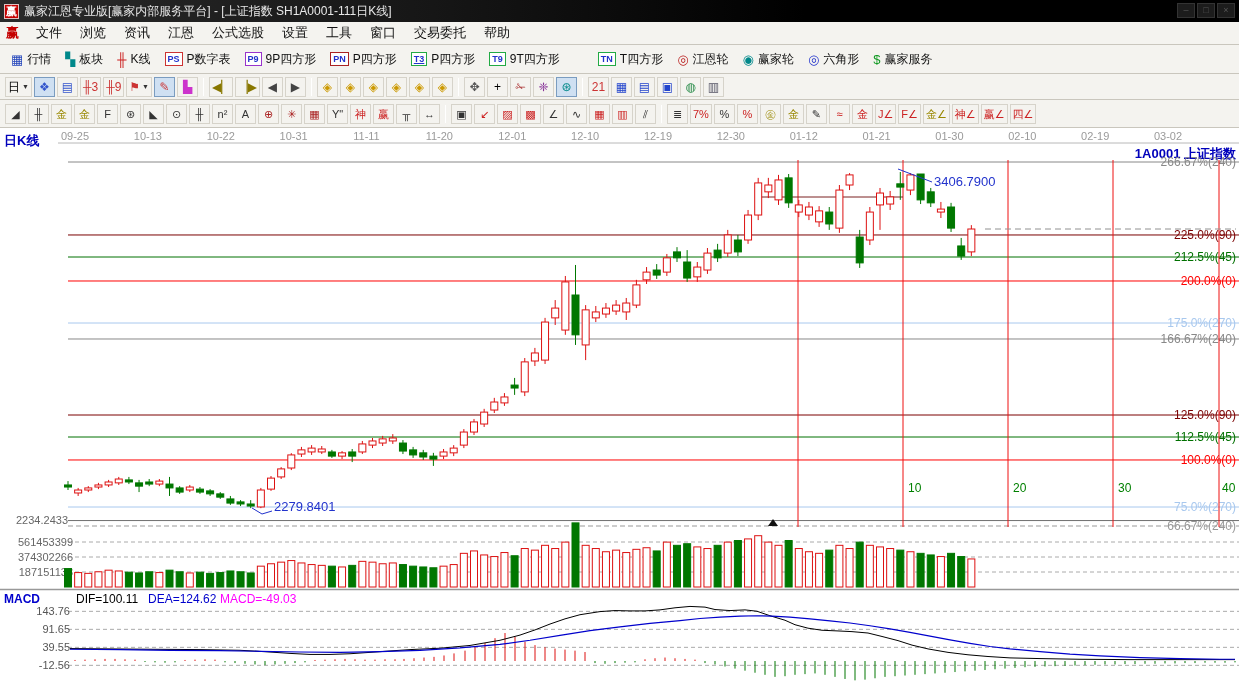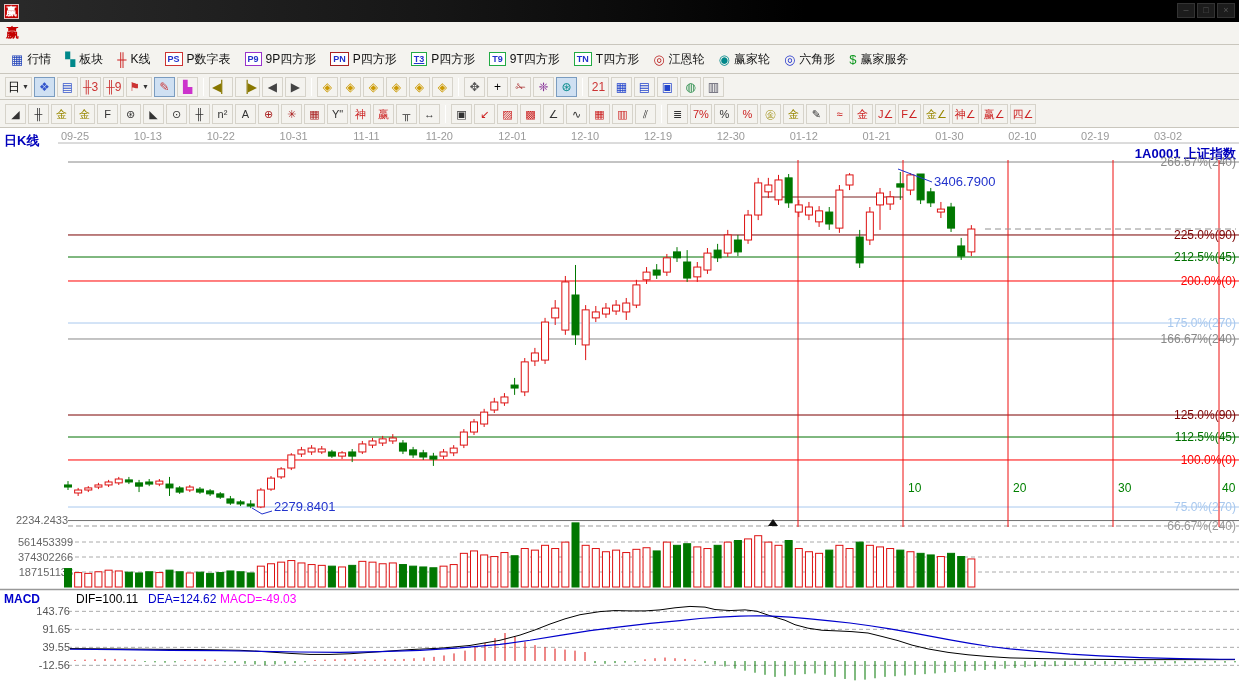--- a/index.html
+++ b/index.html
@@ -38,29 +38,42 @@
   
   .chartwrap{position:relative;width:1239px;height:555px;background:#fff;}
   svg{display:block;}
   text{font-family:"Liberation Sans","DejaVu Sans",sans-serif;}
 </style>
 </head>
 <body>
 
 <div class="titlebar">
   <span class="tlogo">赢</span>
+  <span class="ttext">赢家江恩专业版[赢家内部服务平台] - [上证指数  SH1A0001-111日K线]</span>
   <div class="winbtns">
     <span class="winbtn">–</span>
     <span class="winbtn">□</span>
     <span class="winbtn">×</span>
   </div>
 </div>
 
 <div class="menubar">
   <span class="mlogo">赢</span>
+  <span id="menu-items" style="display:flex;">
+      <span class="menuitem">文件</span>
+      <span class="menuitem">浏览</span>
+      <span class="menuitem">资讯</span>
+      <span class="menuitem">江恩</span>
+      <span class="menuitem">公式选股</span>
+      <span class="menuitem">设置</span>
+      <span class="menuitem">工具</span>
+      <span class="menuitem">窗口</span>
+      <span class="menuitem">交易委托</span>
+      <span class="menuitem">帮助</span>
+    </span>
 </div>
 
 <div class="toolbar t1" id="toolbar-main">
     <div class="titem">
       <span class="ticon" style="color: rgb(34, 68, 187);">▦</span>
       <span>行情</span>
     </div>
     <div class="titem">
       <span class="ticon" style="color: rgb(0, 136, 138);">▚</span>
       <span>板块</span>
@@ -83,21 +96,21 @@
     </div>
     <div class="titem">
       <span class="tbadge" style="border: 1px solid rgb(34, 170, 68); color: rgb(34, 51, 204); text-decoration: underline;">T3</span>
       <span>P四方形</span>
     </div>
     <div class="titem">
       <span class="tbadge" style="border: 1px solid rgb(34, 170, 68); color: rgb(34, 51, 204);">T9</span>
       <span>9T四方形</span>
     </div>
     <div class="titem">
-      <span class="tbadge" style="border: 1px solid rgb(34, 170, 68); color: rgb(34, 51, 204);">TN</span>
+      <span class="tbadge" style="border: 1px solid rgb(34, 170, 68); color: rgb(34, 51, 204); margin-left: 24px;">TN</span>
       <span>T四方形</span>
     </div>
     <div class="titem">
       <span class="ticon" style="color: rgb(187, 34, 34);">◎</span>
       <span>江恩轮</span>
     </div>
     <div class="titem">
       <span class="ticon" style="color: rgb(0, 136, 138);">◉</span>
       <span>赢家轮</span>
     </div>

